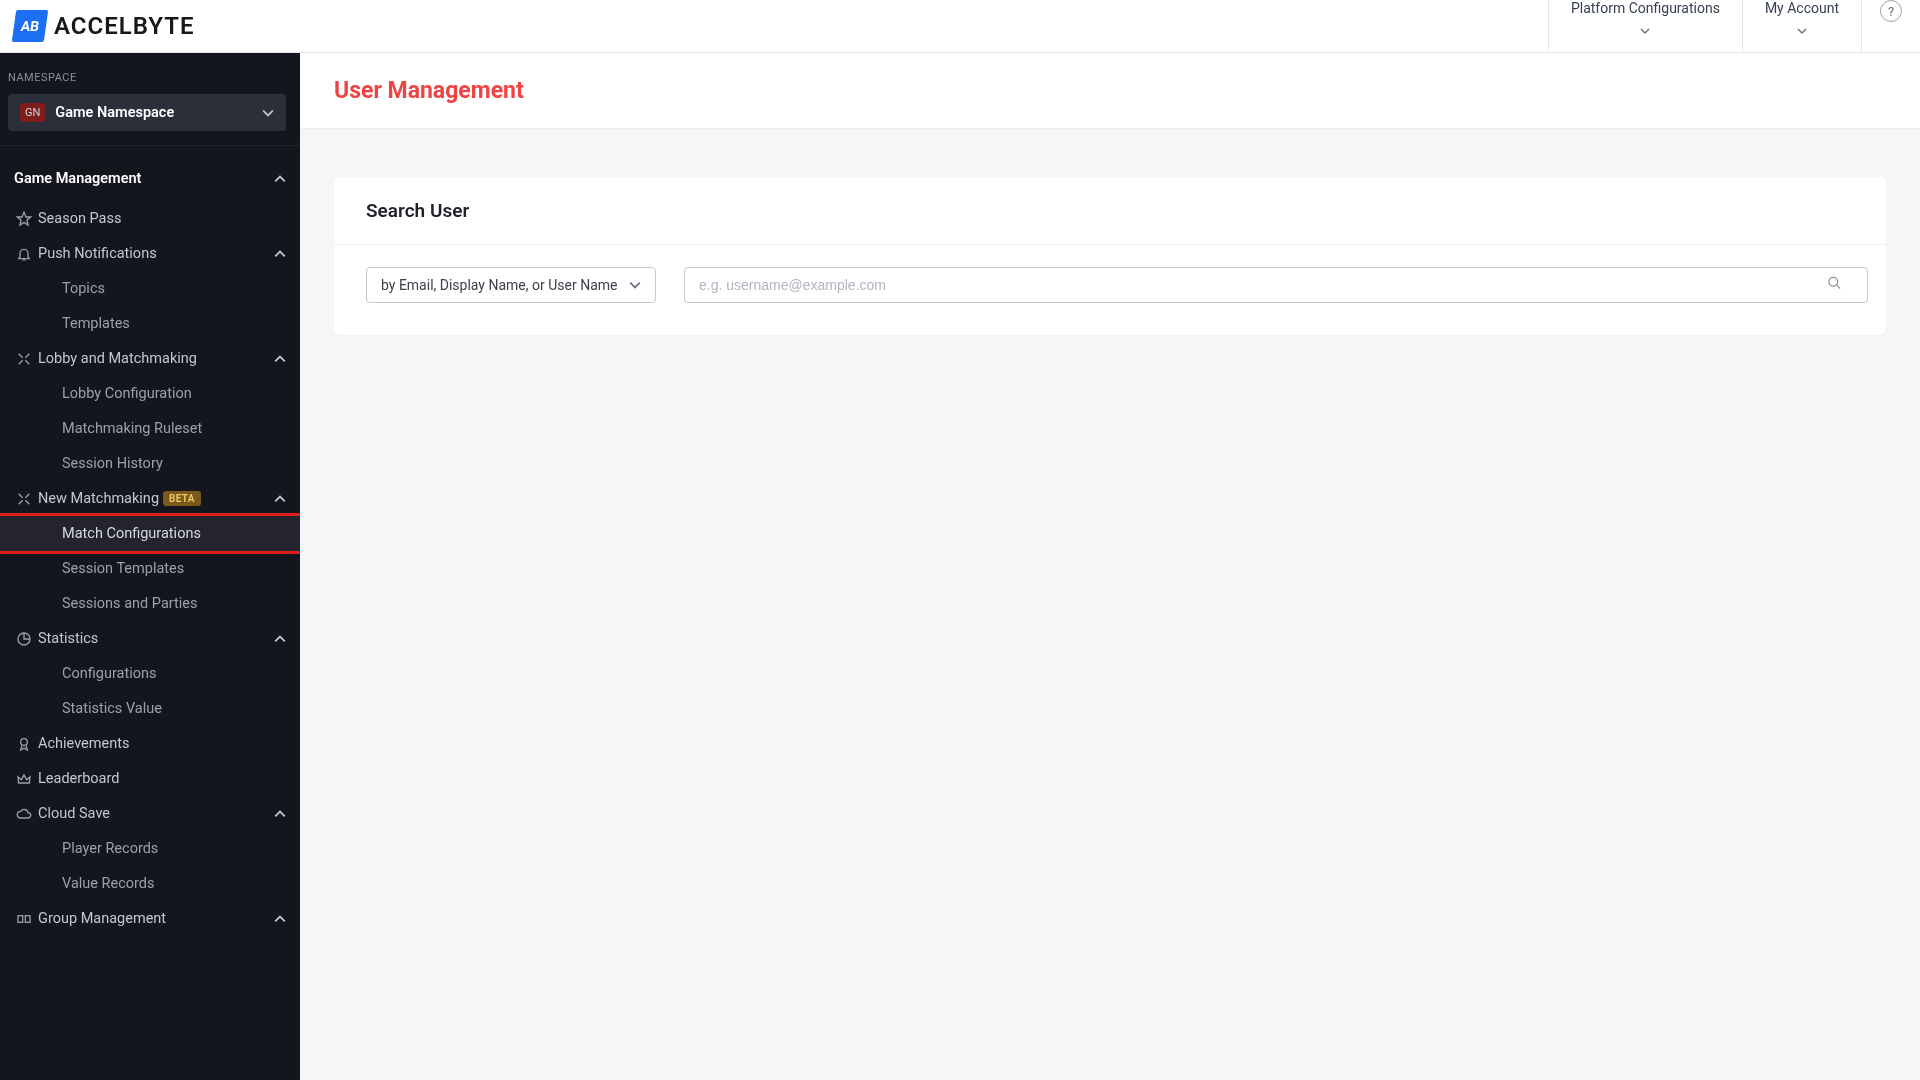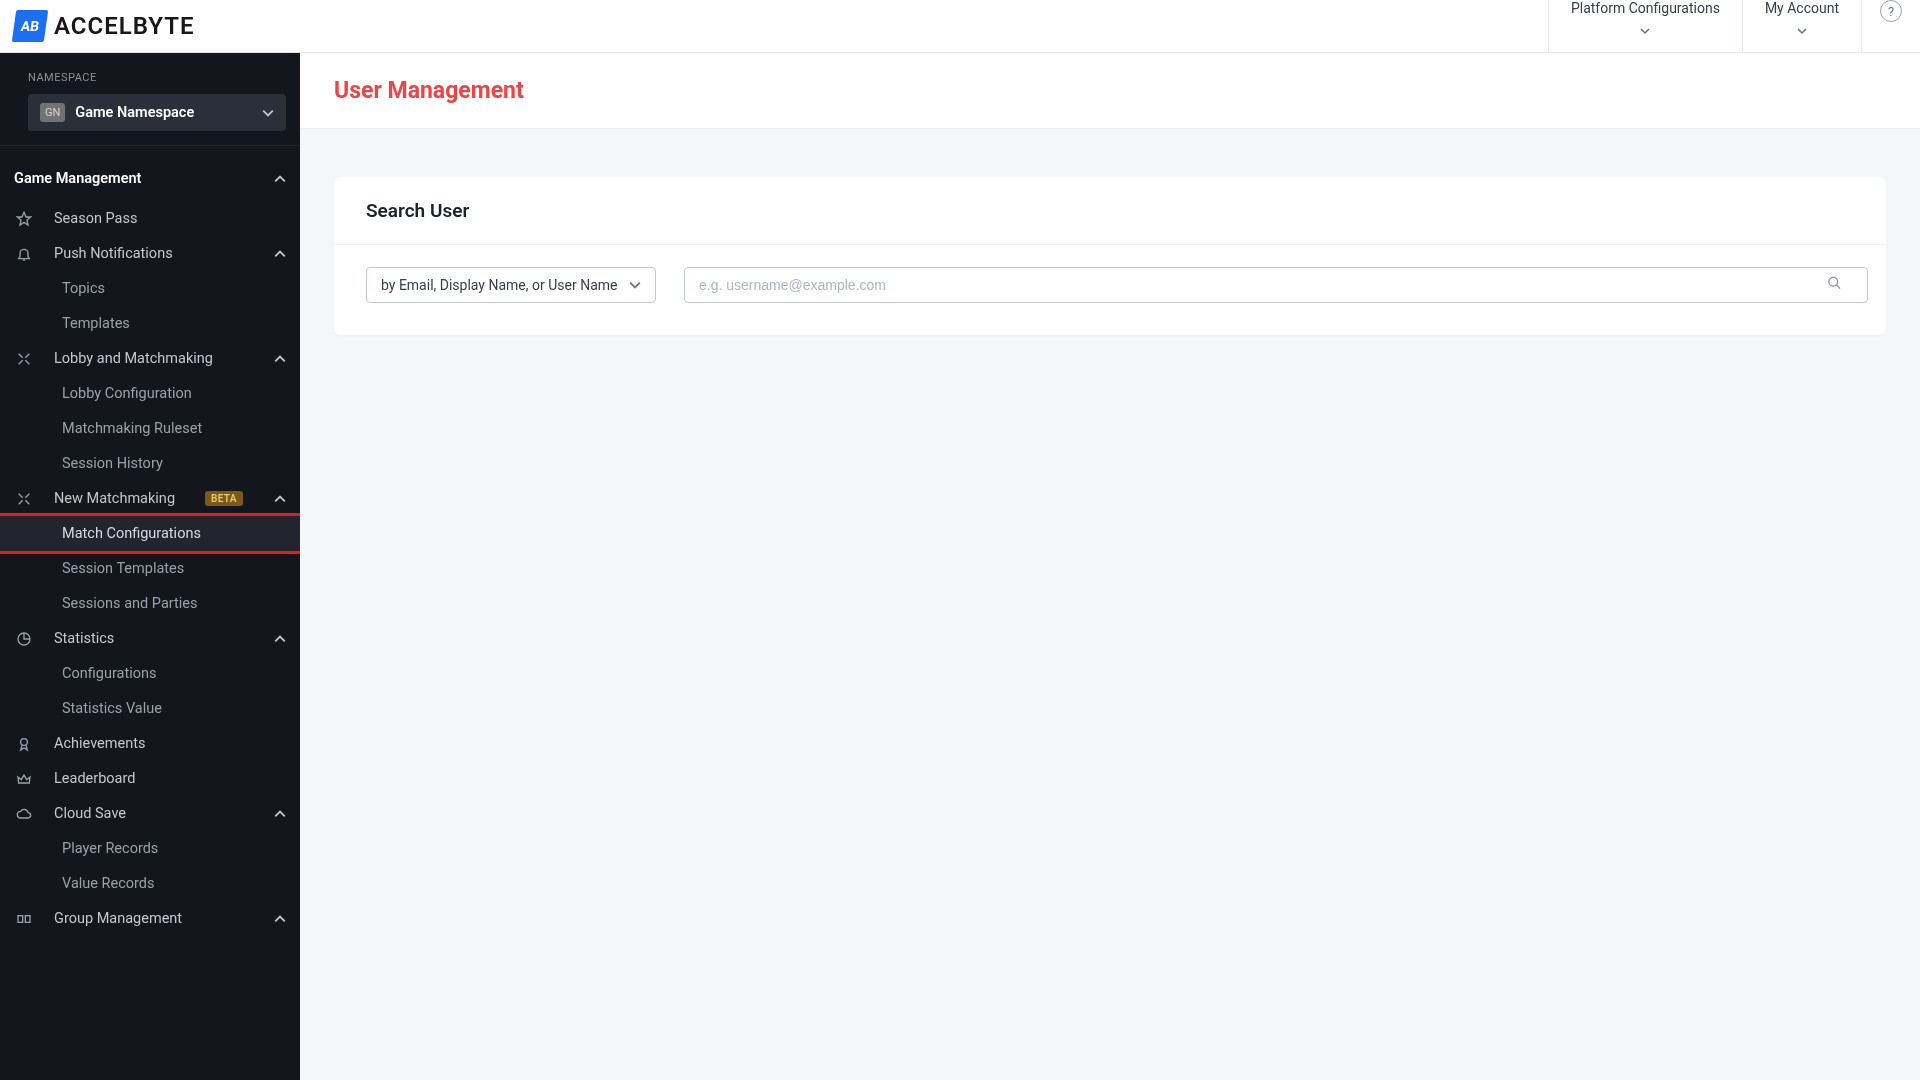--- a/index.html
+++ b/index.html
@@ -91,40 +91,40 @@
       top: 53px;
       left: 0;
       width: 300px;
       bottom: 0;
       background: #14161d;
       color: #d1d5db;
       overflow-y: auto;
       font-size: 14.5px;
     }
     .ns-section {
-      padding: 18px 14px 14px 28px;
+      padding: 18px 14px 14px 8px;
       border-bottom: 1px solid rgba(255,255,255,0.06);
     }
     .ns-label {
       font-size: 11px;
       letter-spacing: 0.5px;
       color: #8a8f99;
       margin-bottom: 10px;
     }
     .ns-select {
       background: #2a2f3a;
       border-radius: 4px;
       display: flex;
       align-items: center;
       padding: 9px 12px;
       cursor: pointer;
       gap: 10px;
     }
     .ns-badge {
-      background: #737373;
+      background: #7f1d1d;
       border-radius: 3px;
       font-size: 11px;
       padding: 3px 5px;
       color: #d1d5db;
     }
     .ns-name {
       font-weight: 600;
       color: #fff;
       flex: 1;
     }
@@ -137,21 +137,21 @@
       cursor: pointer;
       margin-top: 10px;
     }
     .section-header .chev { margin-left: auto; }
     .nav-item {
       display: flex;
       align-items: center;
       padding: 9px 14px;
       color: #c3c7d0;
       cursor: pointer;
-      gap: 20px;
+      gap: 4px;
       position: relative;
       text-align: center;
     }
     .nav-item .nav-icon {
       width: 20px;
       display: flex;
       align-items: center;
       justify-content: center;
       color: #9aa0ab;
     }
@@ -168,21 +168,21 @@
       background: #23242e;
       color: #d6d9e0;
     }
     .beta-badge {
       background: #7a5a1a;
       color: #f3c768;
       font-size: 10px;
       font-weight: 600;
       padding: 2px 6px;
       border-radius: 3px;
-      margin-left: 10px;
+      margin-left: 0;
       letter-spacing: 0.3px;
     }
 
     .main {
       margin-left: 300px;
       padding-top: 53px;
     }
     .page-title-bar {
       background: #fff;
       padding: 24px 34px;

